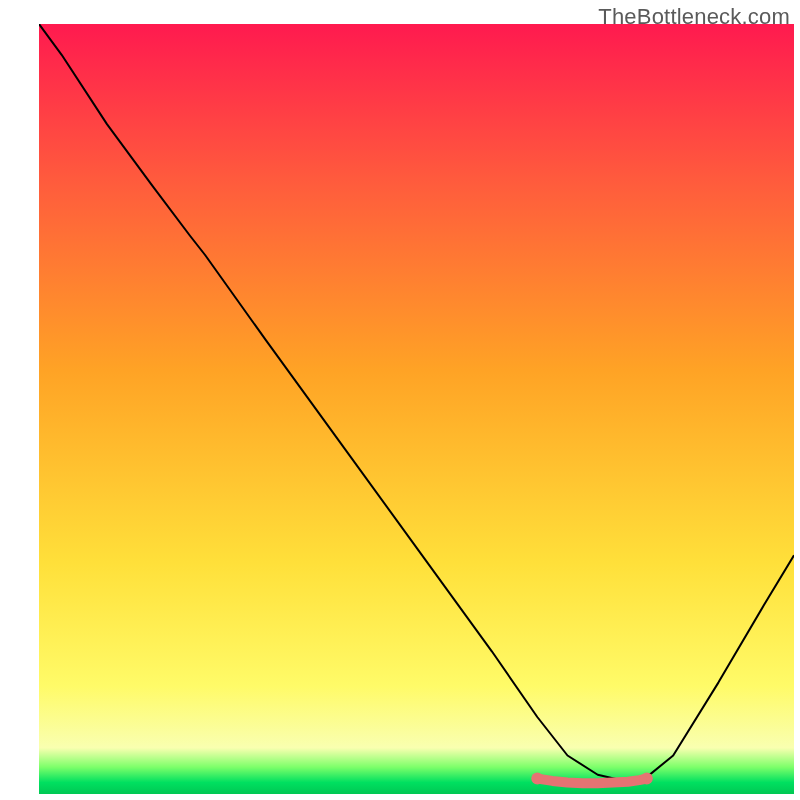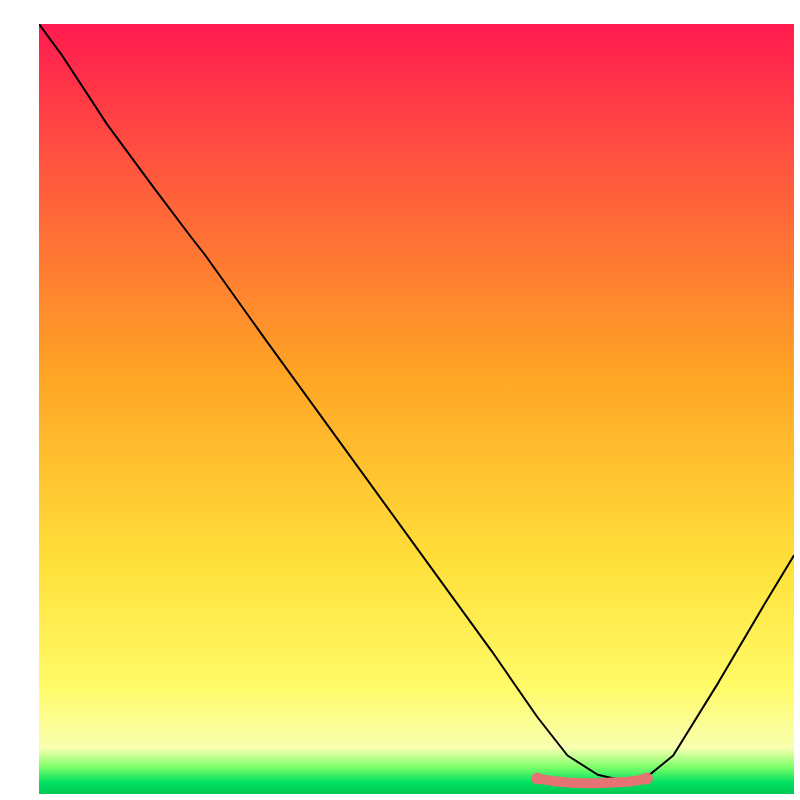--- a/index.html
+++ b/index.html
@@ -32,20 +32,21 @@
   }
   svg {
     display: block;
   }
 </style>
 </head>
 <body>
 
 <div class="root">
 
+  <div class="watermark">TheBottleneck.com</div>
 
   <div class="plot" style="left: 39px; top: 24px; width: 755px; height: 770px;">
 
     <svg xmlns="http://www.w3.org/2000/svg" width="755" height="770" viewBox="0 0 755 770">
         <defs>
           <linearGradient id="bg-grad" x1="0" y1="0" x2="0" y2="1">
             <stop offset="0.00%" stop-color="#ff1a4f"></stop>
             <stop offset="20.00%" stop-color="#ff5a3d"></stop>
             <stop offset="45.00%" stop-color="#ffa325"></stop>
             <stop offset="70.00%" stop-color="#ffe03a"></stop>

